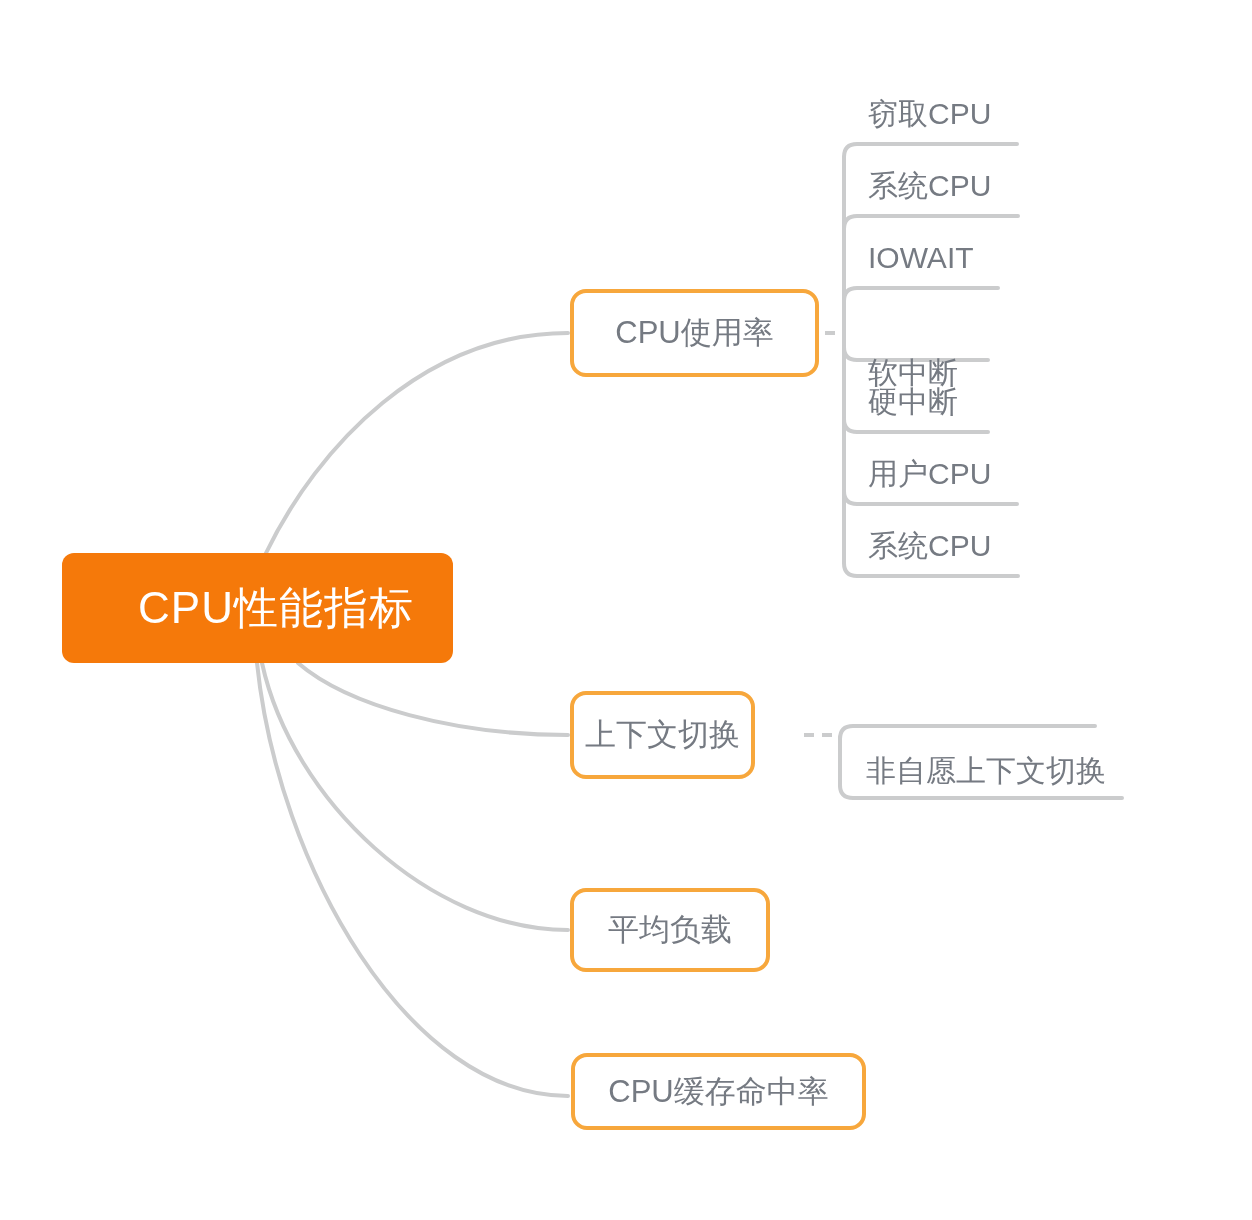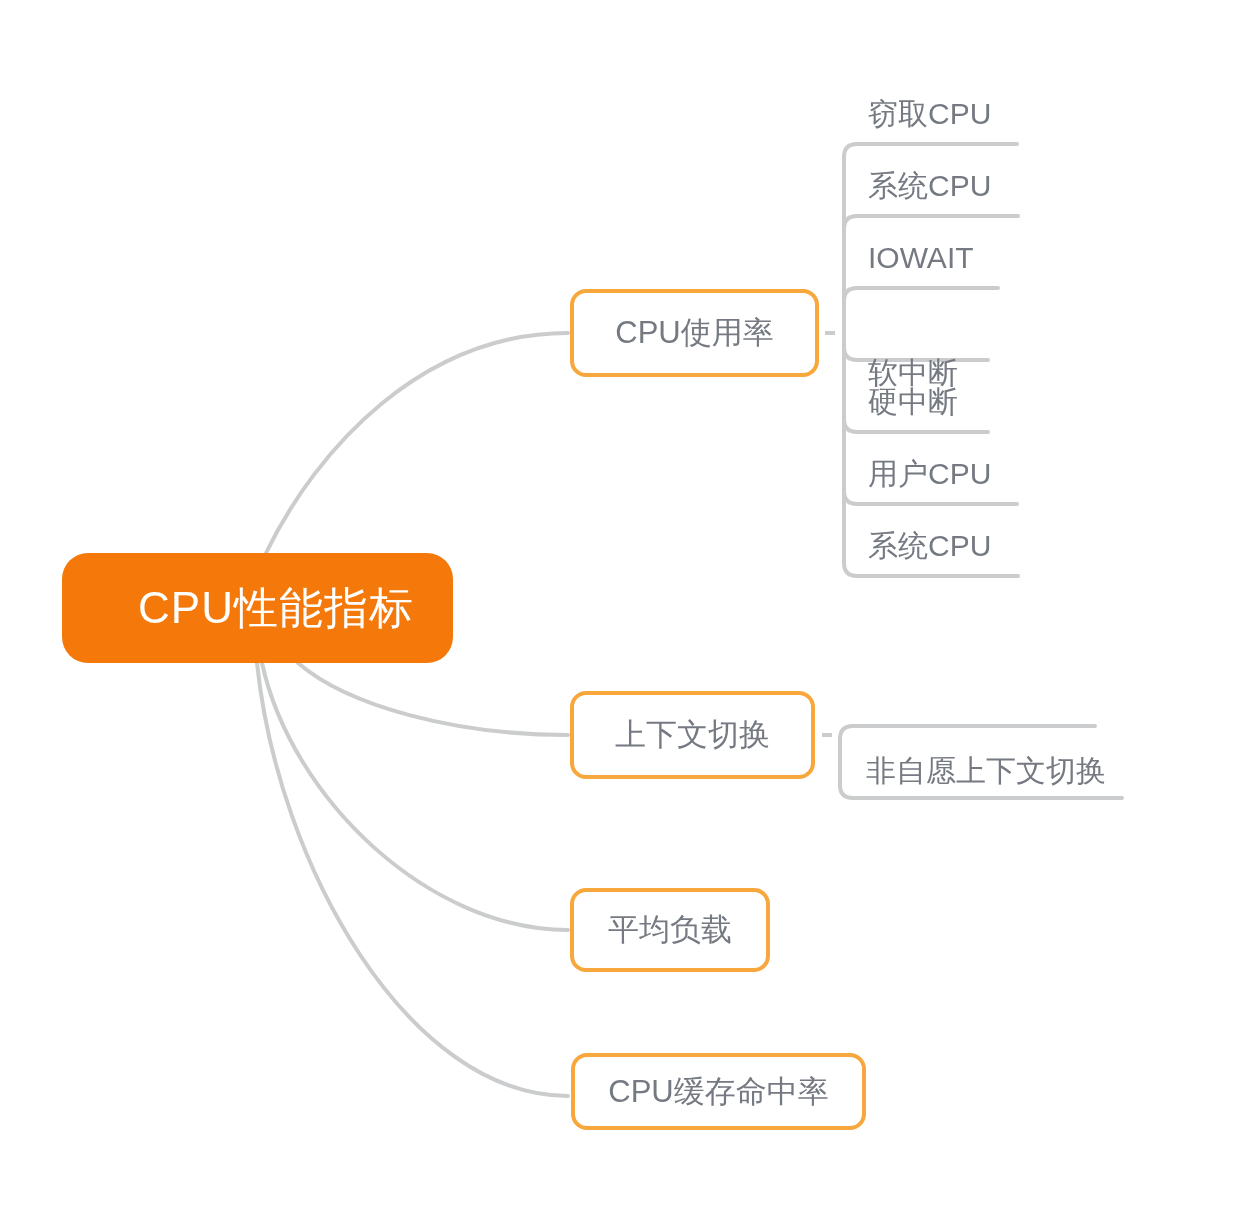--- a/index.html
+++ b/index.html
@@ -19,21 +19,21 @@
     background:var(--canvas-bg);
     overflow:hidden;
   }
   .connector-svg{position:absolute;left:0;top:0;z-index:1;}
   .connector-svg path{fill:none;stroke:var(--connector);stroke-width:4;stroke-linecap:round;}
   .connector-svg path.dashed{stroke-dasharray:10 8;stroke-linecap:butt;}
   .node{position:absolute;z-index:2;display:flex;align-items:center;justify-content:center;box-sizing:border-box;cursor:default;}
   .root-node{
     background:var(--root-fill);
     color:var(--root-text);
-    border-radius:26px;
+    border-radius:12px;
     font-size:44px;
     letter-spacing:1px;
     padding-left:37px;
   }
   .branch-node{
     background:#FFFFFF;
     border:4px solid var(--branch-border);
     border-radius:16px;
     color:var(--branch-text);
     font-size:31px;
@@ -75,21 +75,21 @@
   </svg>
 
   <div class="node root-node" style="left:62px;top:553px;width:391px;height:110px;">
     <span>CPU性能指标</span>
   </div>
 
   <div class="node branch-node" style="left:570px;top:289px;width:249px;height:88px;">
     <span>CPU使用率</span>
   </div>
 
-  <div class="node branch-node" style="left:570px;top:691px;width:245px;height:88px;">
+  <div class="node branch-node" style="left:570px;top:691px;width:185px;height:88px;">
     <span>上下文切换</span>
   </div>
 
   <div class="node branch-node" style="left:570px;top:888px;width:200px;height:84px;">
     <span>平均负载</span>
   </div>
 
   <div class="node branch-node" style="left:571px;top:1053px;width:295px;height:77px;">
     <span>CPU缓存命中率</span>
   </div>

